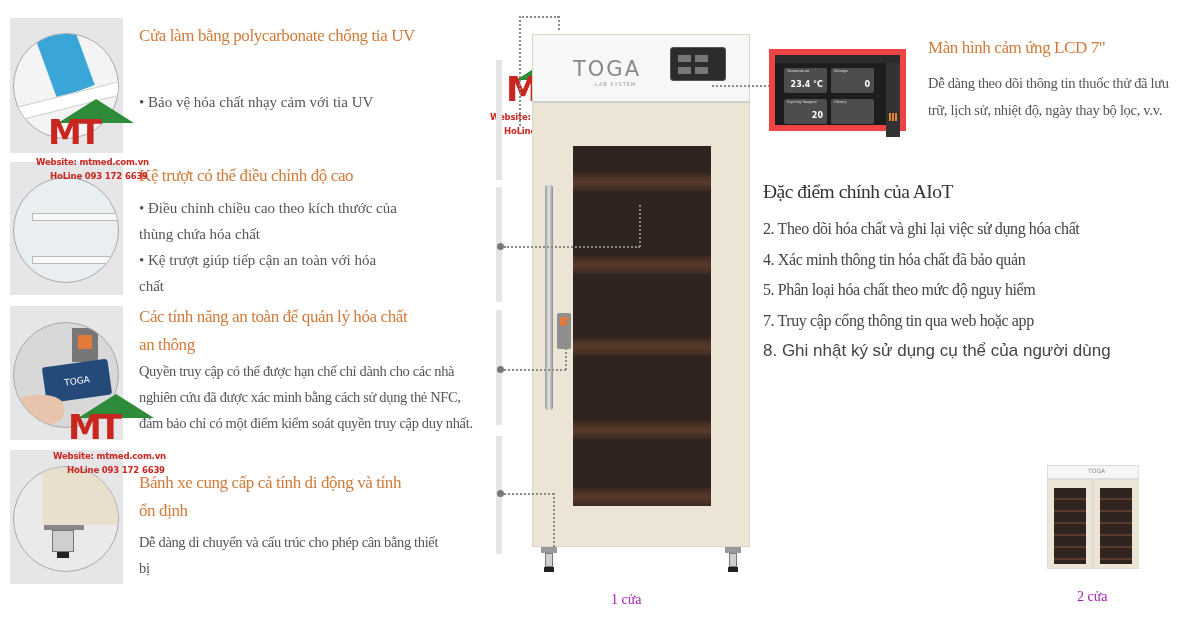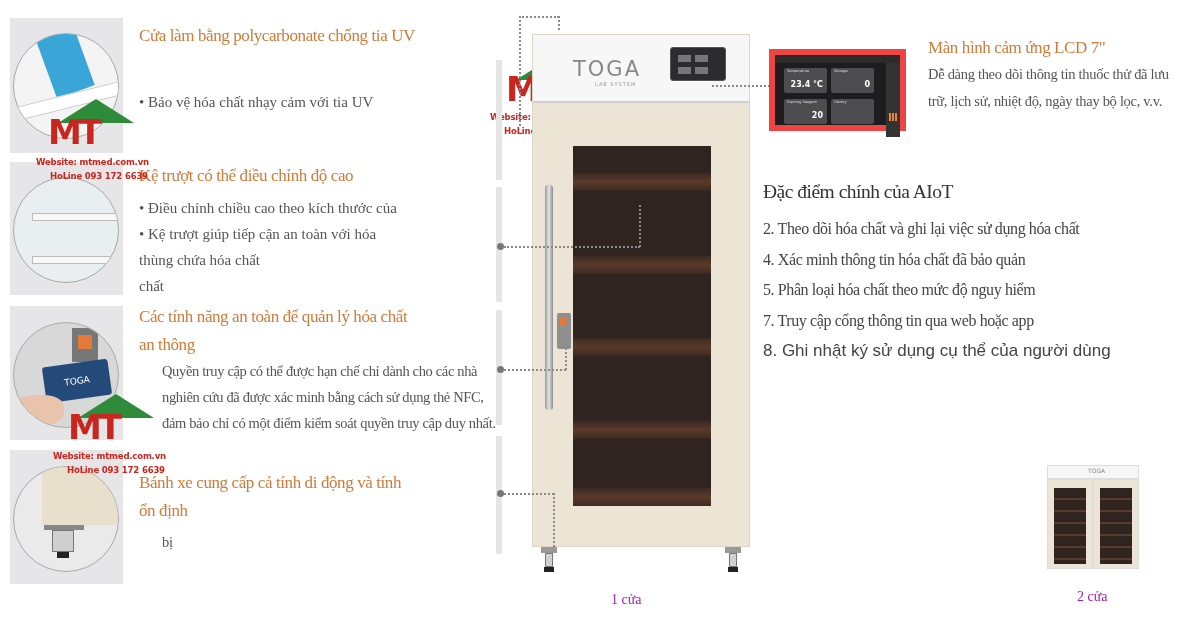--- a/index.html
+++ b/index.html
@@ -10,21 +10,21 @@
   .feature-thumb {
     position: absolute; left: 10px; width: 113px; background: #e6e6e8;
     overflow: hidden;
   }
   .feature-thumb .circle {
     position: absolute; left: 3px; width: 106px; height: 106px; border-radius: 50%;
     border: 1px solid #a9a9a9; background: #f4f4f4; overflow: hidden;
   }
   .feature-title { position: absolute; left: 139px; color: #d07a3a; font-size: 17px; letter-spacing: -0.4px; line-height: 28px; }
   .feature-body { position: absolute; left: 139px; color: #555; font-size: 15px; line-height: 26px; }
-  .feature-body.serif-tight { letter-spacing: -0.35px; font-size: 14.5px; margin-left: 23px; }
+  .feature-body.serif-tight { letter-spacing: -0.35px; font-size: 14.5px; }
 
   
   .wm { position: absolute; pointer-events: auto; }
   .wm .mt { font-family: "DejaVu Sans", sans-serif; font-weight: bold; color: #c8261e; font-size: 34px; letter-spacing: -3px; line-height: 34px; }
   .wm .site, .wm .hotline { font-family: "DejaVu Sans Condensed", "DejaVu Sans", sans-serif; font-weight: bold; color: #c8261e; font-size: 9.5px; white-space: nowrap; letter-spacing: -0.2px; }
 
   
   .cabinet { position: absolute; left: 532px; top: 34px; width: 218px; height: 513px; background: #ece5d6; border: 1px solid #ddd6c6; }
   .cabinet .top-panel { position: absolute; left: 0; top: 0; width: 100%; height: 68px; background: #f7f7f7; border-bottom: 2px solid #cfcfcf; }
   .cabinet .brand { position: absolute; left: 40px; top: 22px; font-family: "DejaVu Sans", sans-serif; font-size: 21px; letter-spacing: 2px; color: #888; }
@@ -50,21 +50,21 @@
   
   .lcd { position: absolute; left: 769px; top: 49px; width: 137px; height: 82px; background: #1d1d1f; border: 6px solid #ef4444; }
   .lcd .bar { position: absolute; left: 0; top: 0; width: 100%; height: 8px; background: #2b2b2b; }
   .lcd .tile { position: absolute; width: 43px; height: 25px; background: #4d4d4f; border-radius: 2px; color: #fff; font-family: "DejaVu Sans", sans-serif; }
   .lcd .tile .lbl { position: absolute; left: 3px; top: 1px; font-size: 3.5px; color: #ddd; white-space: nowrap; }
   .lcd .tile .val { position: absolute; right: 4px; bottom: 4px; font-size: 8px; font-weight: bold; }
   .lcd .side { position: absolute; right: 0; top: 8px; width: 14px; height: 74px; background: #333; }
   .lcd .grid-ico { position: absolute; right: 3px; bottom: 4px; width: 8px; height: 8px; background: repeating-linear-gradient(90deg,#e8852e 0 2px,transparent 2px 3px); }
 
   .lcd-title { position: absolute; left: 928px; top: 38px; color: #d07a3a; font-size: 17px; letter-spacing: -0.4px; }
-  .lcd-desc { position: absolute; left: 928px; top: 61px; width: 260px; font-size: 14.5px; line-height: 27px; color: #555; letter-spacing: -0.3px; }
+  .lcd-desc { position: absolute; left: 928px; top: 70px; width: 260px; font-size: 14.5px; line-height: 27px; color: #555; letter-spacing: -0.3px; }
 
   .aiot-title { position: absolute; left: 763px; top: 181px; font-size: 19.5px; color: #333; letter-spacing: -0.5px; }
   .aiot-list { position: absolute; left: 763px; top: 214px; list-style: none; }
   .aiot-list li { font-size: 16px; line-height: 30.5px; color: #444; letter-spacing: -0.4px; white-space: nowrap; }
   .aiot-list li.sans { font-family: "Liberation Sans", "DejaVu Sans", sans-serif; font-size: 17px; letter-spacing: 0; }
 
   
   .cab2 { position: absolute; left: 1047px; top: 465px; width: 92px; height: 112px; }
   .cab2 .top { position: absolute; left: 0; top: 0; width: 92px; height: 14px; background: #f6f6f6; border: 1px solid #ddd; }
   .cab2 .top span { position: absolute; left: 40px; top: 1px; font-size: 6px; color: #888; font-family: "DejaVu Sans", sans-serif; }
@@ -87,22 +87,22 @@
 
 <div class="feature-thumb" style="top:162px;height:133px;">
   <div class="circle" style="top:15px;background:#e9eef0;">
     <div style="position:absolute;left:18px;top:35px;width:90px;height:8px;background:#f8f8f8;border:1px solid #bbb;"></div>
     <div style="position:absolute;left:18px;top:78px;width:90px;height:8px;background:#f8f8f8;border:1px solid #bbb;"></div>
   </div>
 </div>
 <div class="feature-title" style="top:162px;">Kệ trượt có thể điều chỉnh độ cao</div>
 <div class="feature-body" style="top:195px;">
   <div>• Điều chỉnh chiều cao theo kích thước của</div>
+  <div>thùng chứa hóa chất</div>
   <div>• Kệ trượt giúp tiếp cận an toàn với hóa</div>
-  <div>thùng chứa hóa chất</div>
   <div>chất</div>
 </div>
 
 <div class="feature-thumb" style="top:306px;height:134px;">
   <div class="circle" style="top:16px;background:#d8d8d8;">
     <div style="position:absolute;left:58px;top:5px;width:26px;height:34px;background:#777;"></div>
     <div style="position:absolute;left:64px;top:12px;width:14px;height:14px;background:#e47a3a;"></div>
     <div style="position:absolute;left:30px;top:40px;width:66px;height:36px;background:#234a78;border-radius:3px;transform:rotate(-8deg);color:#fff;font-family:'DejaVu Sans',sans-serif;font-size:9px;text-align:center;line-height:36px;">TOGA</div>
     <div style="position:absolute;left:0;top:72px;width:50px;height:30px;background:#e8c4ad;border-radius:40%;"></div>
   </div>
@@ -123,20 +123,21 @@
     <div style="position:absolute;left:30px;top:58px;width:40px;height:5px;background:#888;"></div>
     <div style="position:absolute;left:38px;top:63px;width:22px;height:22px;background:#cfcfcf;border:1px solid #777;"></div>
     <div style="position:absolute;left:43px;top:85px;width:12px;height:6px;background:#222;"></div>
   </div>
 </div>
 <div class="feature-title" style="top:469px;">
   <div>Bánh xe cung cấp cả tính di động và tính</div>
   <div>ổn định</div>
 </div>
 <div class="feature-body serif-tight" style="top:529px;">
+  <div>Dễ dàng di chuyển và cấu trúc cho phép cân bằng thiết</div>
   <div>bị</div>
 </div>
 
 <div class="wm" style="left:48px;top:105px;">
   <div style="position:absolute;left:10px;top:-6px;width:0;height:0;border-left:38px solid transparent;border-right:38px solid transparent;border-bottom:24px solid #2e8b3a;"></div>
   <div class="mt" style="position:relative;top:10px;">MT</div>
 </div>
 <div class="wm" style="left:36px;top:156px;">
   <div class="site">Website: mtmed.com.vn</div>
   <div class="hotline" style="margin-left:14px;margin-top:3px;">HoLine 093 172 6639</div>

